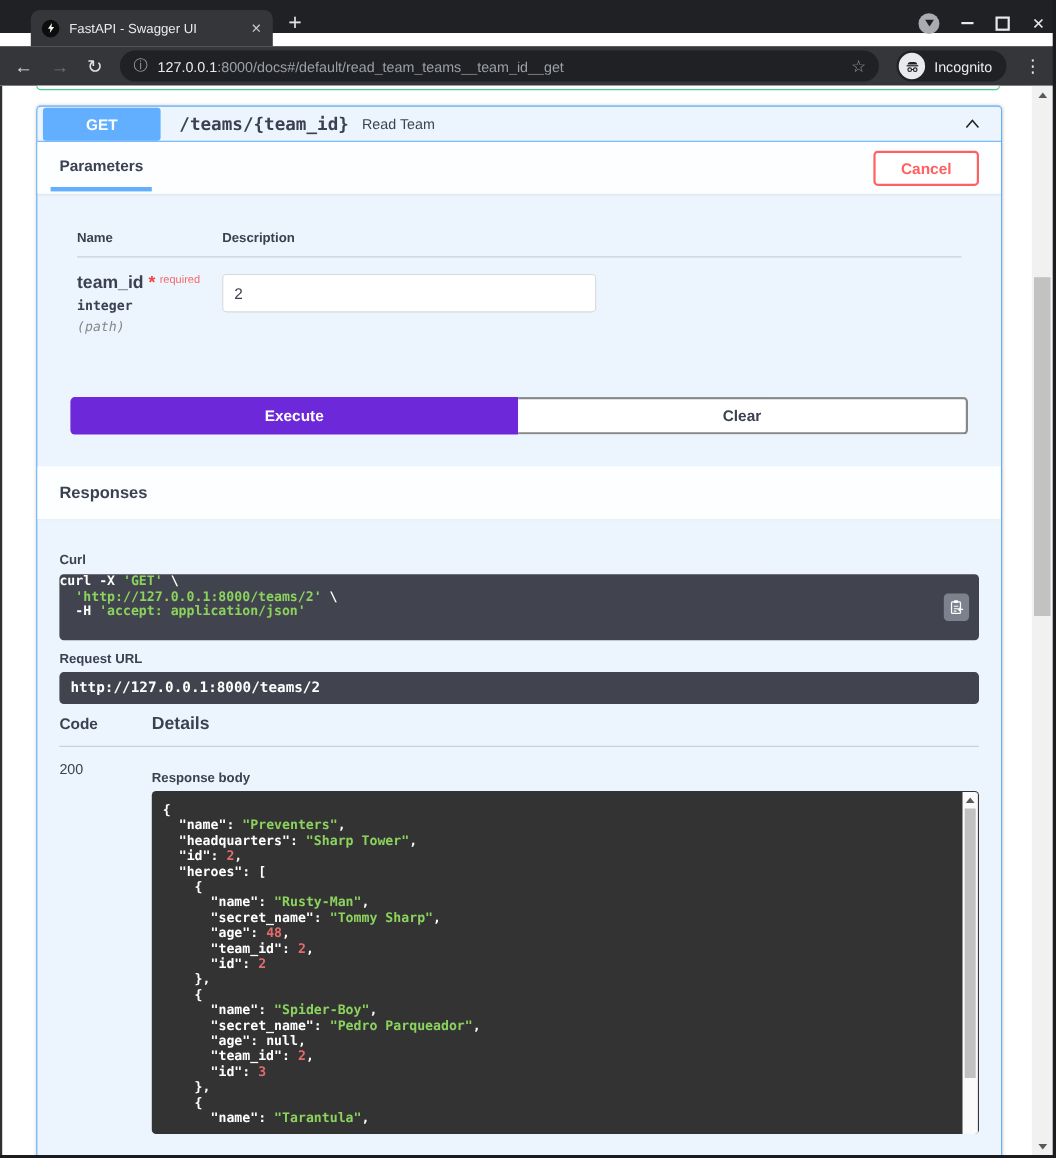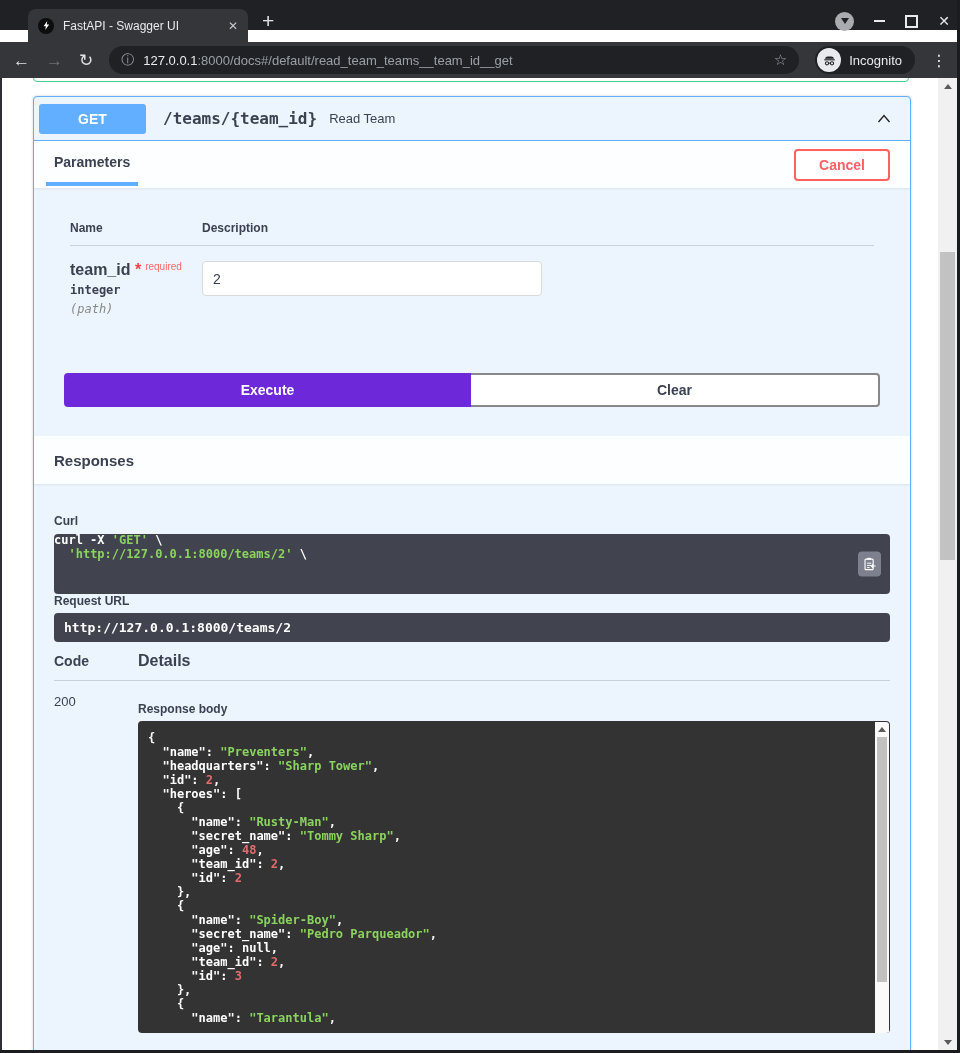--- a/index.html
+++ b/index.html
@@ -39,21 +39,21 @@
   .incog-label{color:#e8eaed;font-size:13px;}
   .menu-dots{color:#e8eaed;font-size:16px;}
 
   
   .content{position:absolute;top:78px;left:0;right:0;bottom:0;background:#fff;overflow:hidden;}
   .prev-block-edge{position:absolute;left:33px;width:876px;top:-9px;height:13px;background:#fff;
                    border:1px solid #49cc90;border-radius:4px;box-sizing:border-box;}
 
   .opblock{position:absolute;left:33px;top:18px;width:878px;height:975px;box-sizing:border-box;
            background:#ecf5fd;border:1px solid #61affe;border-radius:4px;box-shadow:0 0 3px rgba(0,0,0,.19);}
-  .op-header{display:flex;align-items:center;height:44px;box-sizing:border-box;
+  .op-header{display:flex;align-items:center;height:32px;box-sizing:border-box;
              padding:0 10px 0 5px;border-bottom:1px solid #61affe;cursor:pointer;}
   .method-badge{width:107px;text-align:center;background:#61affe;color:#fff;font-weight:bold;
                 font-size:14px;border-radius:3px;padding:7px 0;flex:none;}
   .op-path{font-family:"DejaVu Sans Mono","Liberation Mono",monospace;font-weight:bold;font-size:16px;
            color:#3b4151;margin-left:17px;}
   .op-summary{font-size:13px;color:#3b4151;margin-left:12px;}
   .op-chevron{margin-left:auto;margin-right:6px;display:flex;align-items:center;}
 
   .section-header{background:rgba(255,255,255,.85);display:flex;align-items:stretch;
                   padding:0 20px;height:47px;box-sizing:border-box;box-shadow:0 1px 2px rgba(0,0,0,.08);}
@@ -92,21 +92,21 @@
               border-radius:4px;overflow:hidden;}
   .curl-block .code-line{line-height:13.5px;font-size:12px;}
   .copy-btn{position:absolute;right:9px;top:50%;transform:translateY(-50%);width:23px;height:25px;
             background:#7d818e;border:none;border-radius:4px;display:flex;align-items:center;
             justify-content:center;cursor:pointer;padding:0;}
   .code-line{font-family:"DejaVu Sans Mono","Liberation Mono",monospace;font-weight:bold;
              white-space:pre;color:#fff;}
   .tok-w{color:#ffffff;} .tok-k{color:#ffffff;} .tok-u{color:#ffffff;}
   .tok-g{color:#8bd35e;} .tok-n{color:#e06c6c;}
 
-  .requrl-label{}
+  .requrl-label{margin-top:10px;}
   .requrl-block{margin-top:5px;height:29px;box-sizing:border-box;background:#41444e;border-radius:4px;
                 padding:7px 10px;font-family:"DejaVu Sans Mono","Liberation Mono",monospace;
                 font-weight:bold;font-size:13px;color:#fff;white-space:nowrap;overflow:hidden;}
   .server-resp-label{margin-top:19px;font-size:12.5px;}
   .code-cols{display:flex;align-items:baseline;margin-top:10px;padding-bottom:10px;
              border-bottom:1px solid rgba(59,65,81,.2);}
   .col-code{width:84px;flex:none;font-size:14px;font-weight:bold;color:#3b4151;}
   .col-details{font-size:16px;font-weight:bold;color:#3b4151;}
   .status-row{display:flex;padding-top:13px;}
   .status-code{width:84px;flex:none;font-size:13px;color:#3b4151;}
@@ -234,20 +234,21 @@
         <span class="sec-title">Responses</span>
       </div>
 
       <div class="responses-inner">
 
         <div class="block-label">Curl</div>
         <div class="curl-block">
           <div id="curl-code">
               <div class="code-line"><span class="tok-w">curl -X </span><span class="tok-g">'GET'</span><span class="tok-w"> \</span></div>
               <div class="code-line"><span class="tok-w">  </span><span class="tok-g">'http://127.0.0.1:8000/teams/2'</span><span class="tok-w"> \</span></div>
+              <div class="code-line"><span class="tok-w">  -H </span><span class="tok-g">'accept: application/json'</span></div>
             </div>
           <button class="copy-btn">
             <svg width="13" height="15" viewBox="0 0 16 18">
               <rect x="2.5" y="3" width="10" height="13" rx="1.2" fill="none" stroke="#fff" stroke-width="1.4"></rect>
               <rect x="5.2" y="1.2" width="4.6" height="3" rx="0.6" fill="#fff"></rect>
               <path d="M5 8h5.2 M5 10.7h5.2 M5 13.4h3" stroke="#fff" stroke-width="1.2" fill="none"></path>
               <path d="M15.5 11.5h-5 M12.5 9.3l-2.3 2.2 2.3 2.2" stroke="#fff" stroke-width="1.3" fill="none"></path>
             </svg>
           </button>
         </div>

